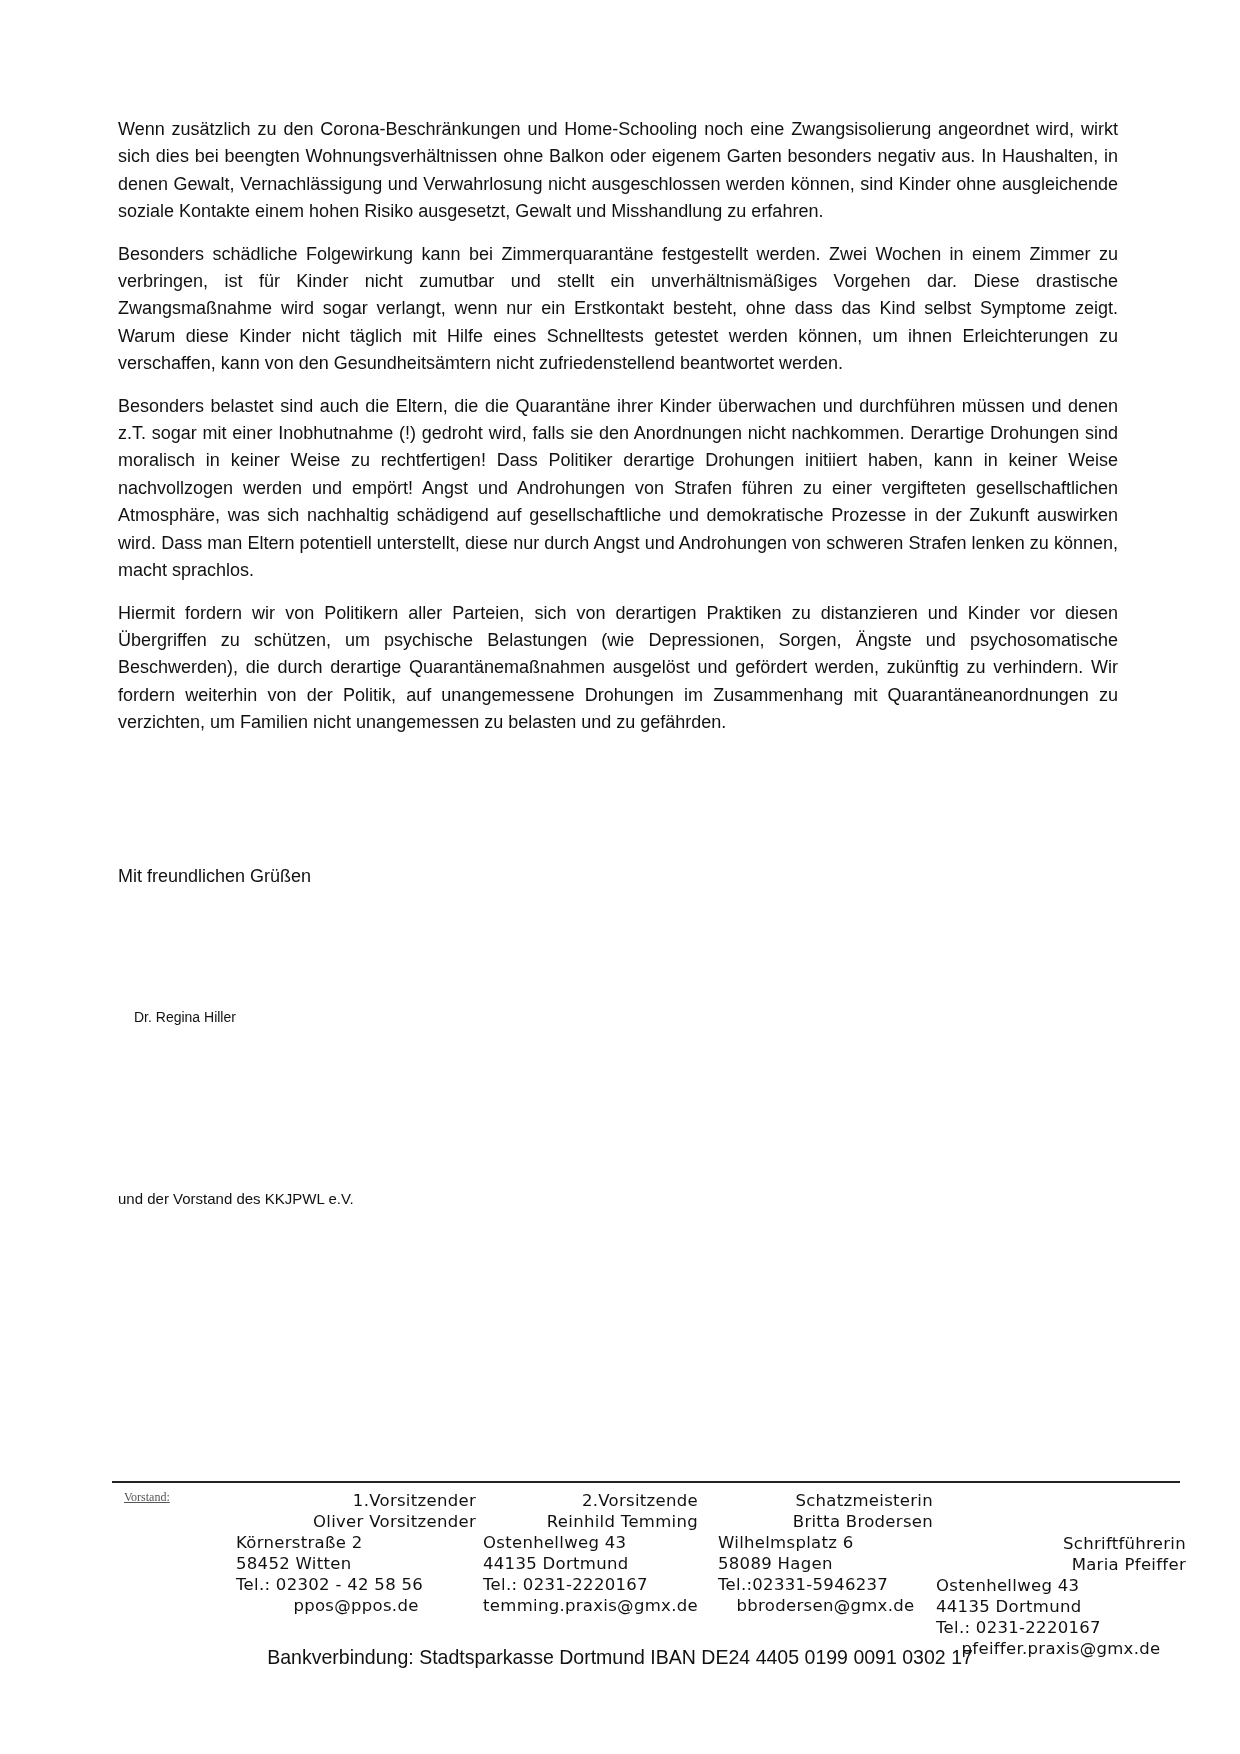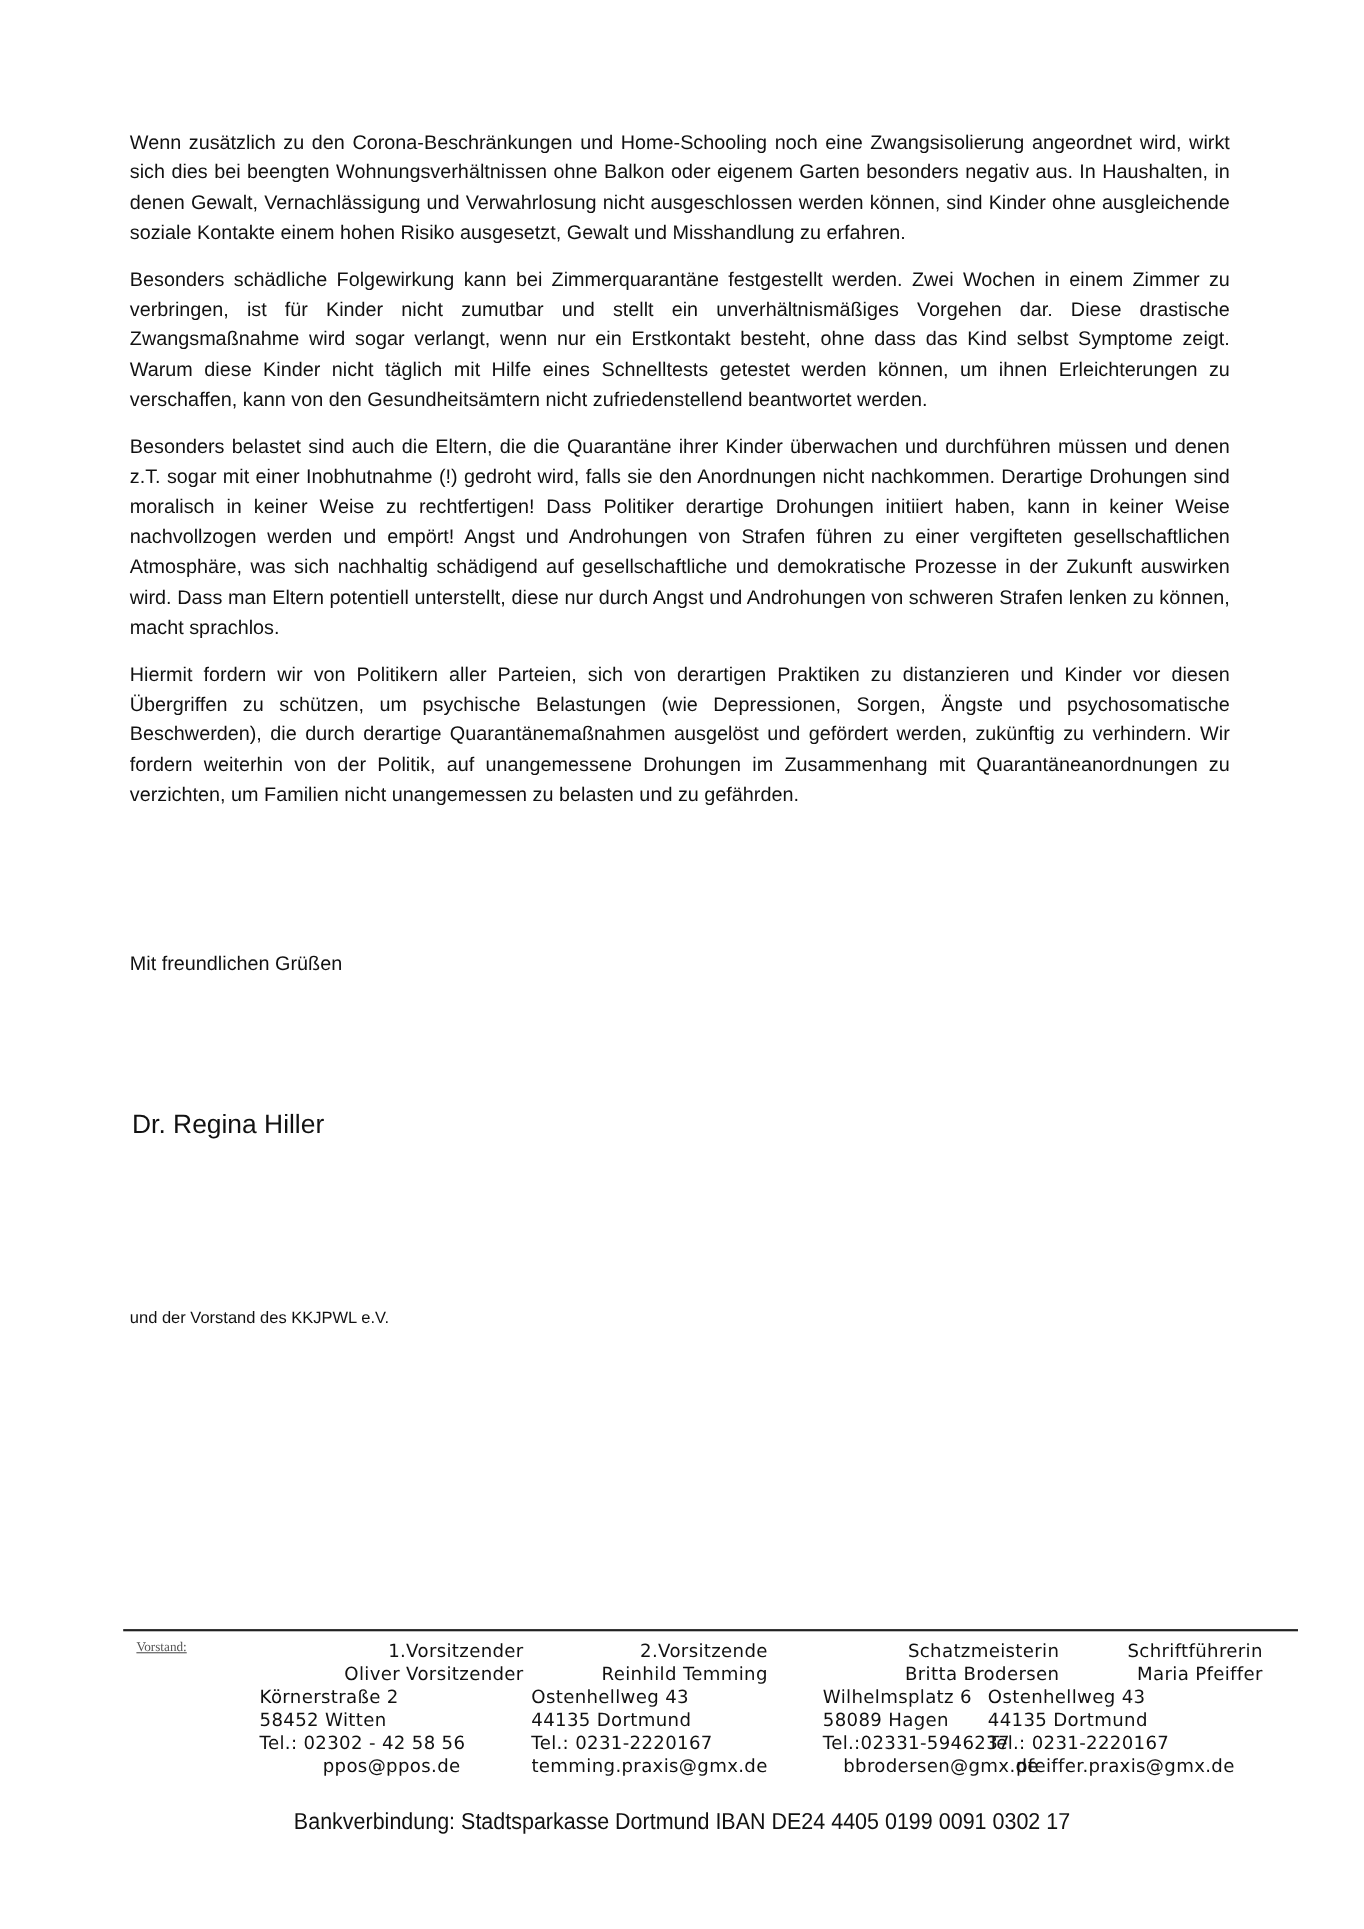--- a/index.html
+++ b/index.html
@@ -5,38 +5,38 @@
     html, body { margin: 0; padding: 0; background: #ffffff; }
     body { width: 1240px; height: 1754px; position: relative; overflow: hidden; color: #111; }
     .page { position: absolute; left: 0; top: 0; width: 1240px; height: 1748px; background: #fff; }
     .body-text {
       position: absolute; left: 118px; top: 116px; width: 1000px;
       font-family: "Liberation Sans", sans-serif; font-size: 18px; line-height: 27.4px;
       text-align: justify; color: #111;
     }
     .body-text p { margin: 0 0 15px 0; }
     .closing { position: absolute; left: 118px; top: 866px; font-family: "Liberation Sans", sans-serif; font-size: 18px; color:#111; }
-    .signer { position: absolute; left: 120px; top: 1009px; font-family: "Liberation Sans", sans-serif; font-size: 24px; color:#111; }
+    .signer { position: absolute; left: 134px; top: 1009px; font-family: "Liberation Sans", sans-serif; font-size: 14px; color:#111; }
     .board-line { position: absolute; left: 118px; top: 1190px; font-family: "Liberation Sans", sans-serif; font-size: 15px; color:#111; }
     .footer-rule { position: absolute; left: 112px; top: 1481px; width: 1068px; height: 0; border-top: 2px solid #222; }
     .board-label {
       position: absolute; left: 124px; top: 1490px;
       font-family: "Liberation Serif", serif; font-size: 12px; color: #555; text-decoration: underline;
     }
     .member {
       position: absolute; top: 1490px;
       font-family: "DejaVu Sans", sans-serif; font-size: 16.5px; line-height: 21px; color: #111;
       letter-spacing: 0.3px;
     }
     .member .role, .member .name { font-weight: normal; text-align: right; }
     .member .email { word-break: break-all; text-align: center; }
     .m1 { left: 236px; width: 240px; }
     .m2 { left: 483px; width: 215px; }
-    .m3 { left: 748px; width: 215px; }
-    .m4 { left: 898px; width: 250px; }
+    .m3 { left: 718px; width: 215px; }
+    .m4 { left: 936px; width: 250px; margin-top: 43px; }
     .bank {
       position: absolute; left: 0; width: 1240px; top: 1645px; text-align: center;
       font-family: "Liberation Sans", sans-serif; font-size: 21px; color: #111;
       transform: scaleX(0.93); transform-origin: 620px 0;
     }
   </style>
 </head>
 <body>
 
 <div class="page">

